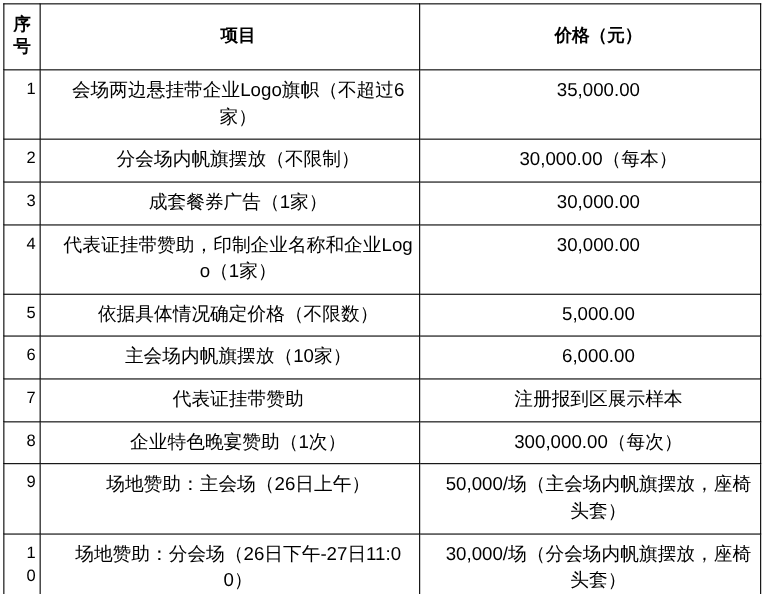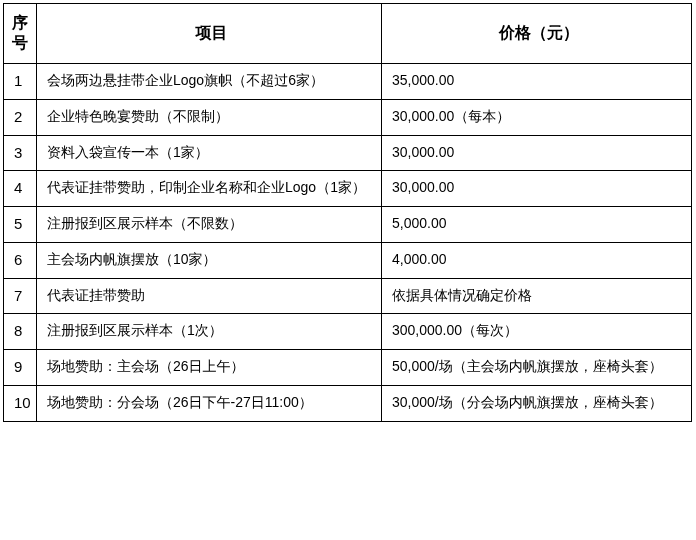--- a/index.html
+++ b/index.html
@@ -28,21 +28,21 @@
     font-size: 15px;
   }
   table.price-table col.c-no    { width: 33px; }
   table.price-table col.c-item  { width: 345px; }
   table.price-table col.c-price { width: 310px; }
 
   table.price-table th,
   table.price-table td {
     border: 1px solid #000000;
     vertical-align: top;
-    padding: 6px 5px 7px 10px;
+    padding: 6px 5px 7px 20px;
     line-height: 1.45;
     word-break: break-all;
   }
   table.price-table thead th {
     text-align: center;
     font-weight: bold;
     font-size: 16px;
     padding-top: 9px;
     padding-bottom: 10px;
     vertical-align: middle;
@@ -54,22 +54,22 @@
     padding-right: 2px;
     letter-spacing: 0px;
   }
   .h-no span { display: block; }
   td.cell-no {
     text-align: left;
     padding-left: 6px;
     font-size: 15px;
   }
   td.cell-item, td.cell-price {
-    text-align: left;
-    font-size: 14px;
+    text-align: center;
+    font-size: 17px;
   }
   .row-tall td { padding-bottom: 7px; }
 </style>
 </head>
 <body>
 
 <div class="sheet">
   <table class="price-table">
     <colgroup>
       <col class="c-no">
@@ -87,51 +87,51 @@
       </tr>
     </thead>
     <tbody>
       <tr class="row-tall">
         <td class="cell-no">1</td>
         <td class="cell-item">会场两边悬挂带企业Logo旗帜（不超过6家）</td>
         <td class="cell-price">35,000.00</td>
       </tr>
       <tr>
         <td class="cell-no">2</td>
-        <td class="cell-item">企业特色晚宴赞助（不限制）</td>
+        <td class="cell-item">分会场内帆旗摆放（不限制）</td>
         <td class="cell-price">30,000.00（每本）</td>
       </tr>
       <tr>
         <td class="cell-no">3</td>
-        <td class="cell-item">资料入袋宣传一本（1家）</td>
+        <td class="cell-item">成套餐券广告（1家）</td>
         <td class="cell-price">30,000.00</td>
       </tr>
       <tr class="row-tall">
         <td class="cell-no">4</td>
         <td class="cell-item">代表证挂带赞助，印制企业名称和企业Logo（1家）</td>
         <td class="cell-price">30,000.00</td>
       </tr>
       <tr>
         <td class="cell-no">5</td>
-        <td class="cell-item">注册报到区展示样本（不限数）</td>
+        <td class="cell-item">依据具体情况确定价格（不限数）</td>
         <td class="cell-price">5,000.00</td>
       </tr>
       <tr>
         <td class="cell-no">6</td>
         <td class="cell-item">主会场内帆旗摆放（10家）</td>
-        <td class="cell-price">4,000.00</td>
+        <td class="cell-price">6,000.00</td>
       </tr>
       <tr>
         <td class="cell-no">7</td>
         <td class="cell-item">代表证挂带赞助</td>
-        <td class="cell-price">依据具体情况确定价格</td>
+        <td class="cell-price">注册报到区展示样本</td>
       </tr>
       <tr>
         <td class="cell-no">8</td>
-        <td class="cell-item">注册报到区展示样本（1次）</td>
+        <td class="cell-item">企业特色晚宴赞助（1次）</td>
         <td class="cell-price">300,000.00（每次）</td>
       </tr>
       <tr class="row-tall">
         <td class="cell-no">9</td>
         <td class="cell-item">场地赞助：主会场（26日上午）</td>
         <td class="cell-price">50,000/场（主会场内帆旗摆放，座椅头套）</td>
       </tr>
       <tr class="row-tall">
         <td class="cell-no">10</td>
         <td class="cell-item">场地赞助：分会场（26日下午-27日11:00）</td>

